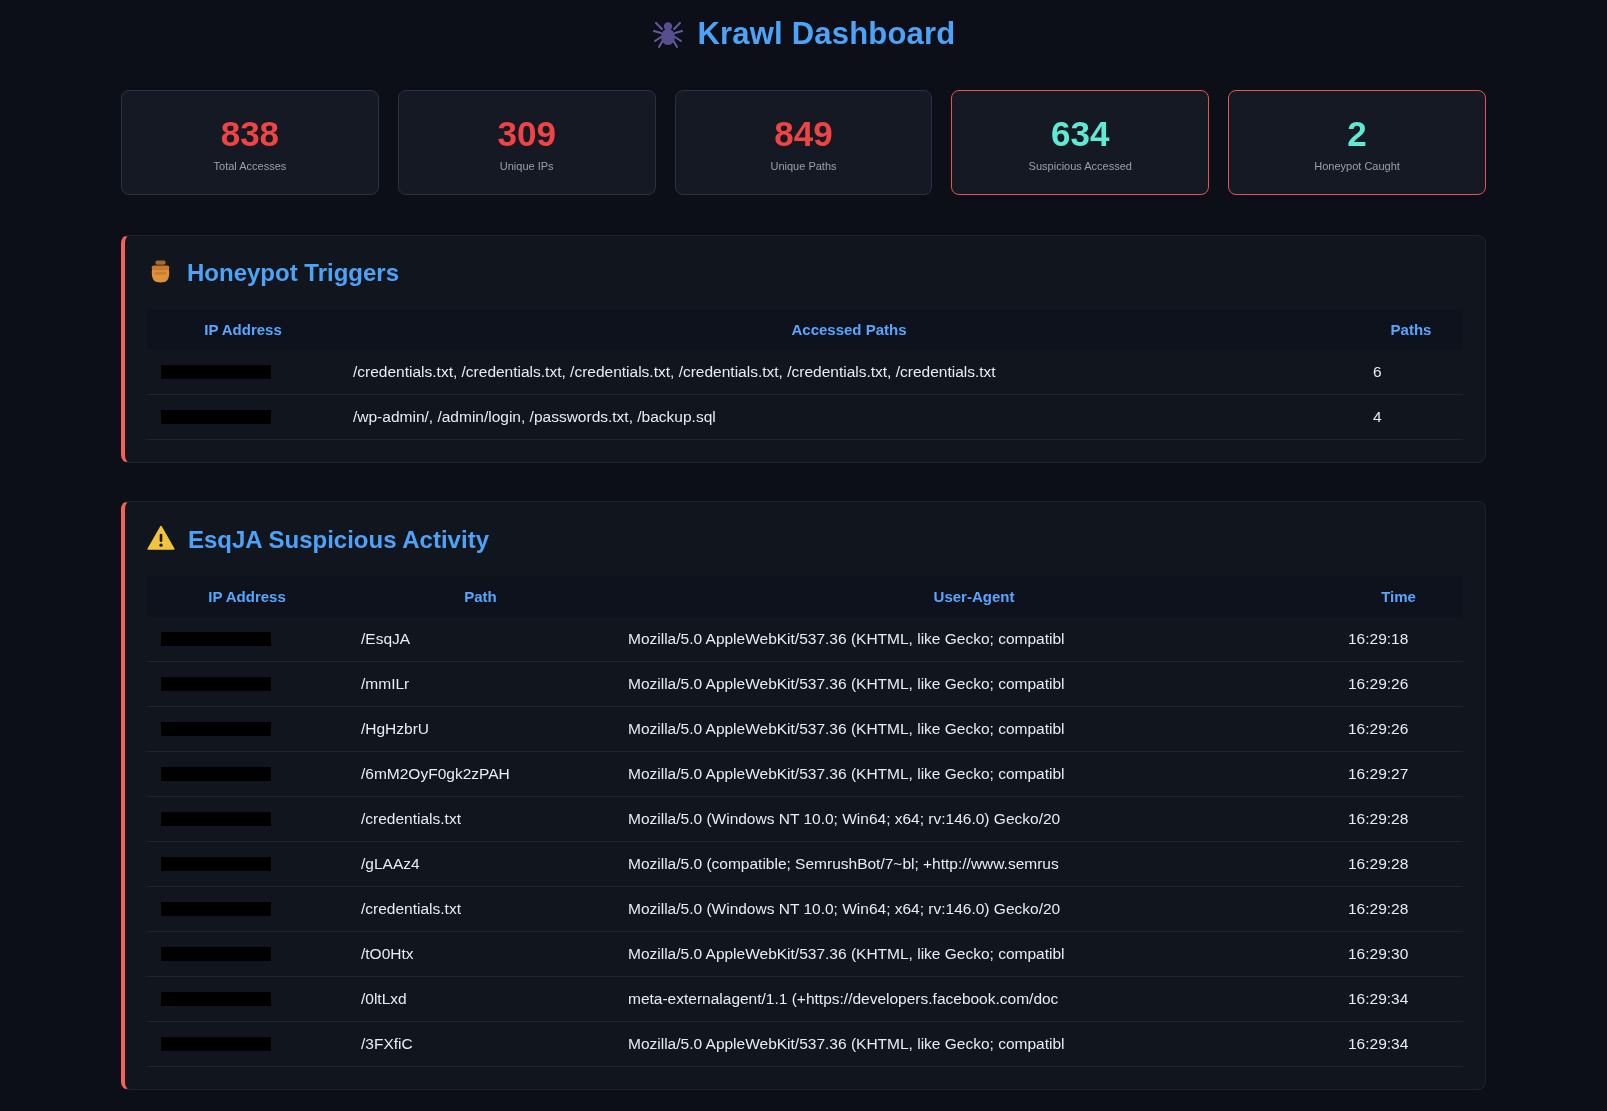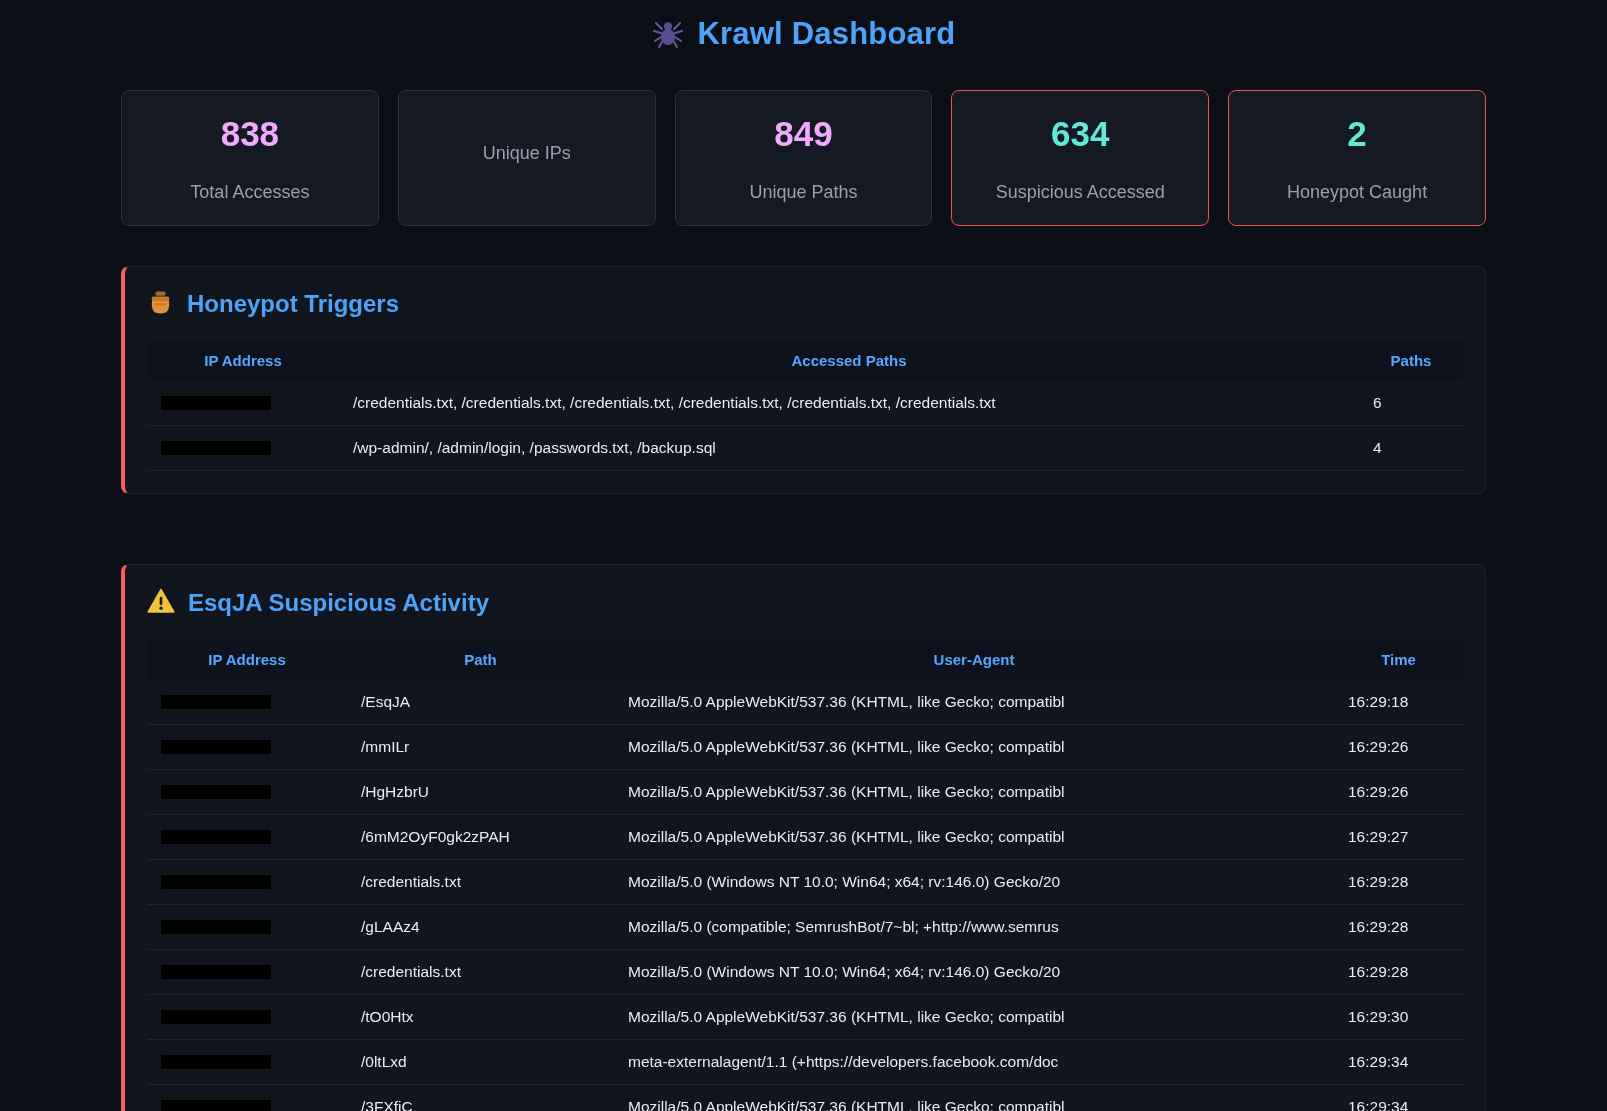--- a/index.html
+++ b/index.html
@@ -19,29 +19,29 @@
   .app-header h1 { color: #4da3f7; font-size: 31px; font-weight: bold; letter-spacing: .2px; }
   .title-icon { display: inline-flex; }
 
   
   .stats-row { display: flex; gap: 19px; margin-bottom: 40px; }
   .stat-card {
     flex: 1; background: #141924; border: 1px solid #2a3142;
     border-radius: 8px; padding: 24px 10px 22px 10px; text-align: center;
   }
   .stat-card.alert { border-color: #e3554d; }
-  .stat-value { font-size: 35px; font-weight: bold; color: #f0abfc; line-height: 1.1; }
+  .stat-value { font-size: 35px; font-weight: bold; color: #ef4444; line-height: 1.1; }
   .stat-card.alert .stat-value { color: #5eead4; }
-  .stat-label { margin-top: 28px; font-size: 18px; color: #98a0ad; text-align: center; }
+  .stat-label { margin-top: 6px; font-size: 11px; color: #98a0ad; text-align: center; }
 
   
   .panel {
     background: #11151e; border: 1px solid #1d2330;
     border-left: 4px solid #f4605a; border-radius: 8px;
-    padding: 22px; margin-bottom: 70px;
+    padding: 22px; margin-bottom: 38px;
   }
   .panel-title { display: flex; align-items: center; gap: 13px; margin-bottom: 20px; }
   .panel-title h2 { color: #4da3f7; font-size: 24px; font-weight: bold; }
 
   
   table { width: 100%; border-collapse: collapse; table-layout: fixed; }
   thead tr { background: #0e121c; }
   th {
     color: #58a6ff; font-size: 15px; font-weight: bold;
     text-align: center; padding: 12px 14px; white-space: nowrap;
@@ -87,20 +87,21 @@
     </span>
     <h1>Krawl Dashboard</h1>
   </header>
 
   <section class="stats-row">
     <div class="stat-card">
       <div class="stat-value">838</div>
       <div class="stat-label">Total Accesses</div>
     </div>
     <div class="stat-card">
+      <div class="stat-value">309</div>
       <div class="stat-label">Unique IPs</div>
     </div>
     <div class="stat-card">
       <div class="stat-value">849</div>
       <div class="stat-label">Unique Paths</div>
     </div>
     <div class="stat-card alert">
       <div class="stat-value">634</div>
       <div class="stat-label">Suspicious Accessed</div>
     </div>

